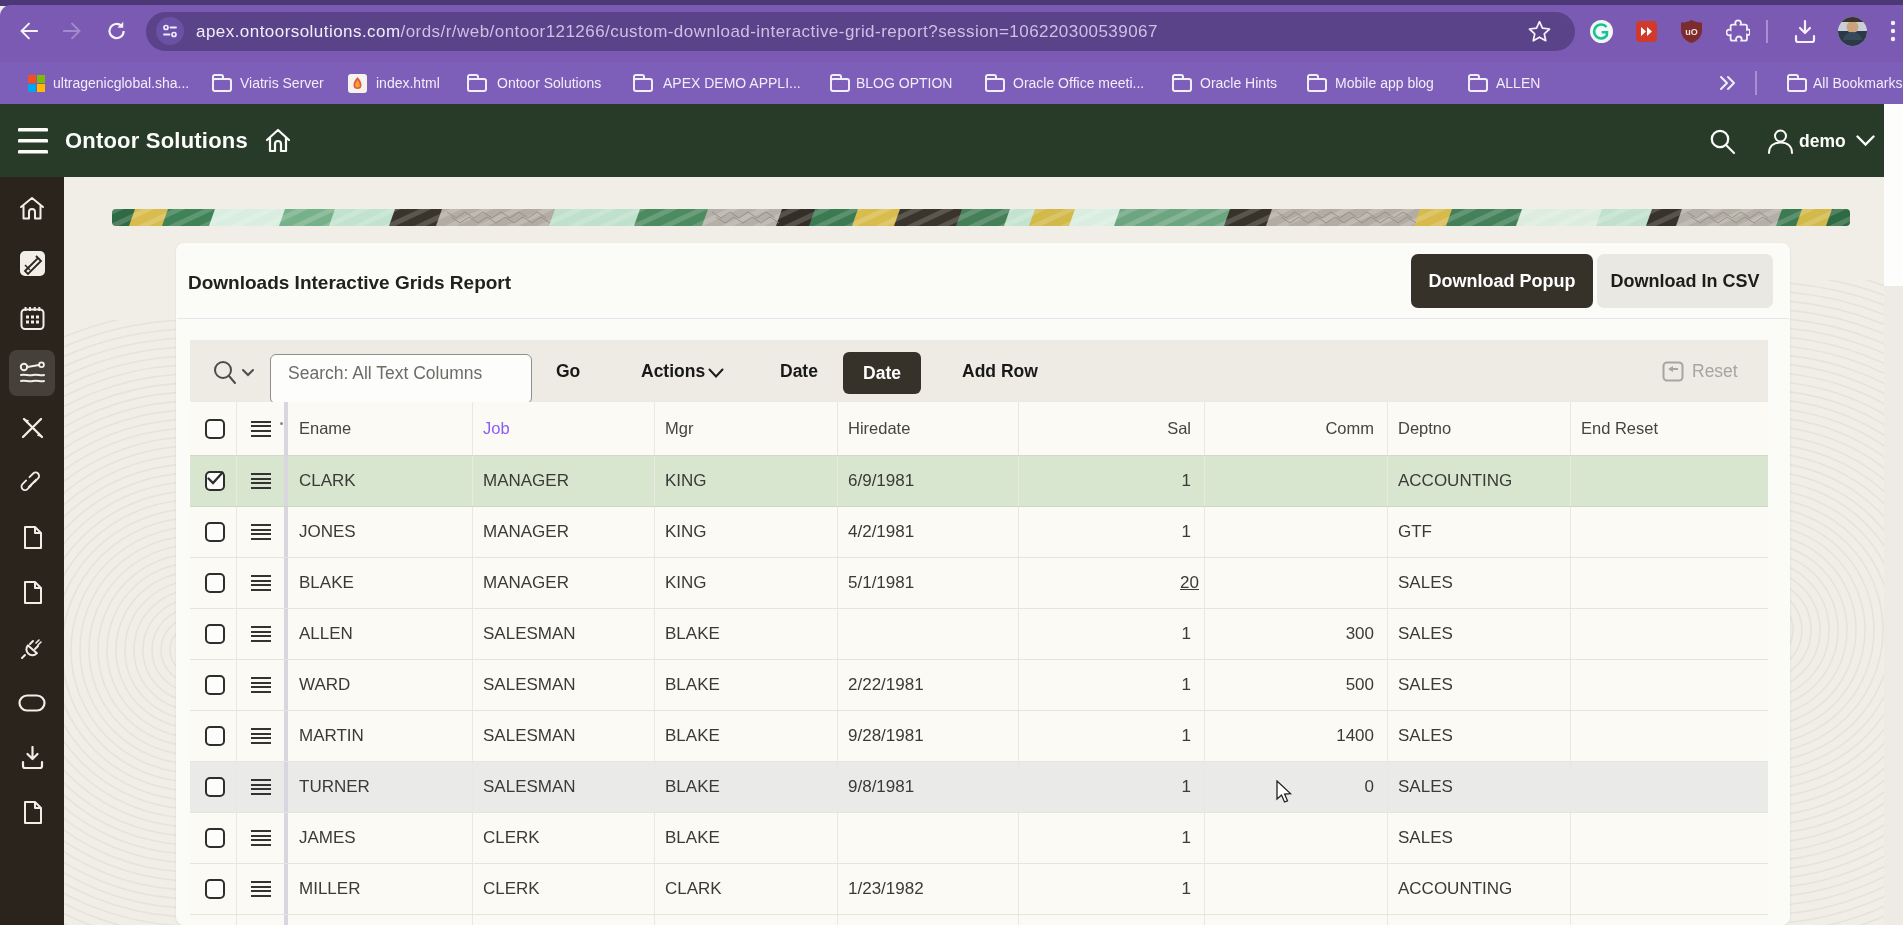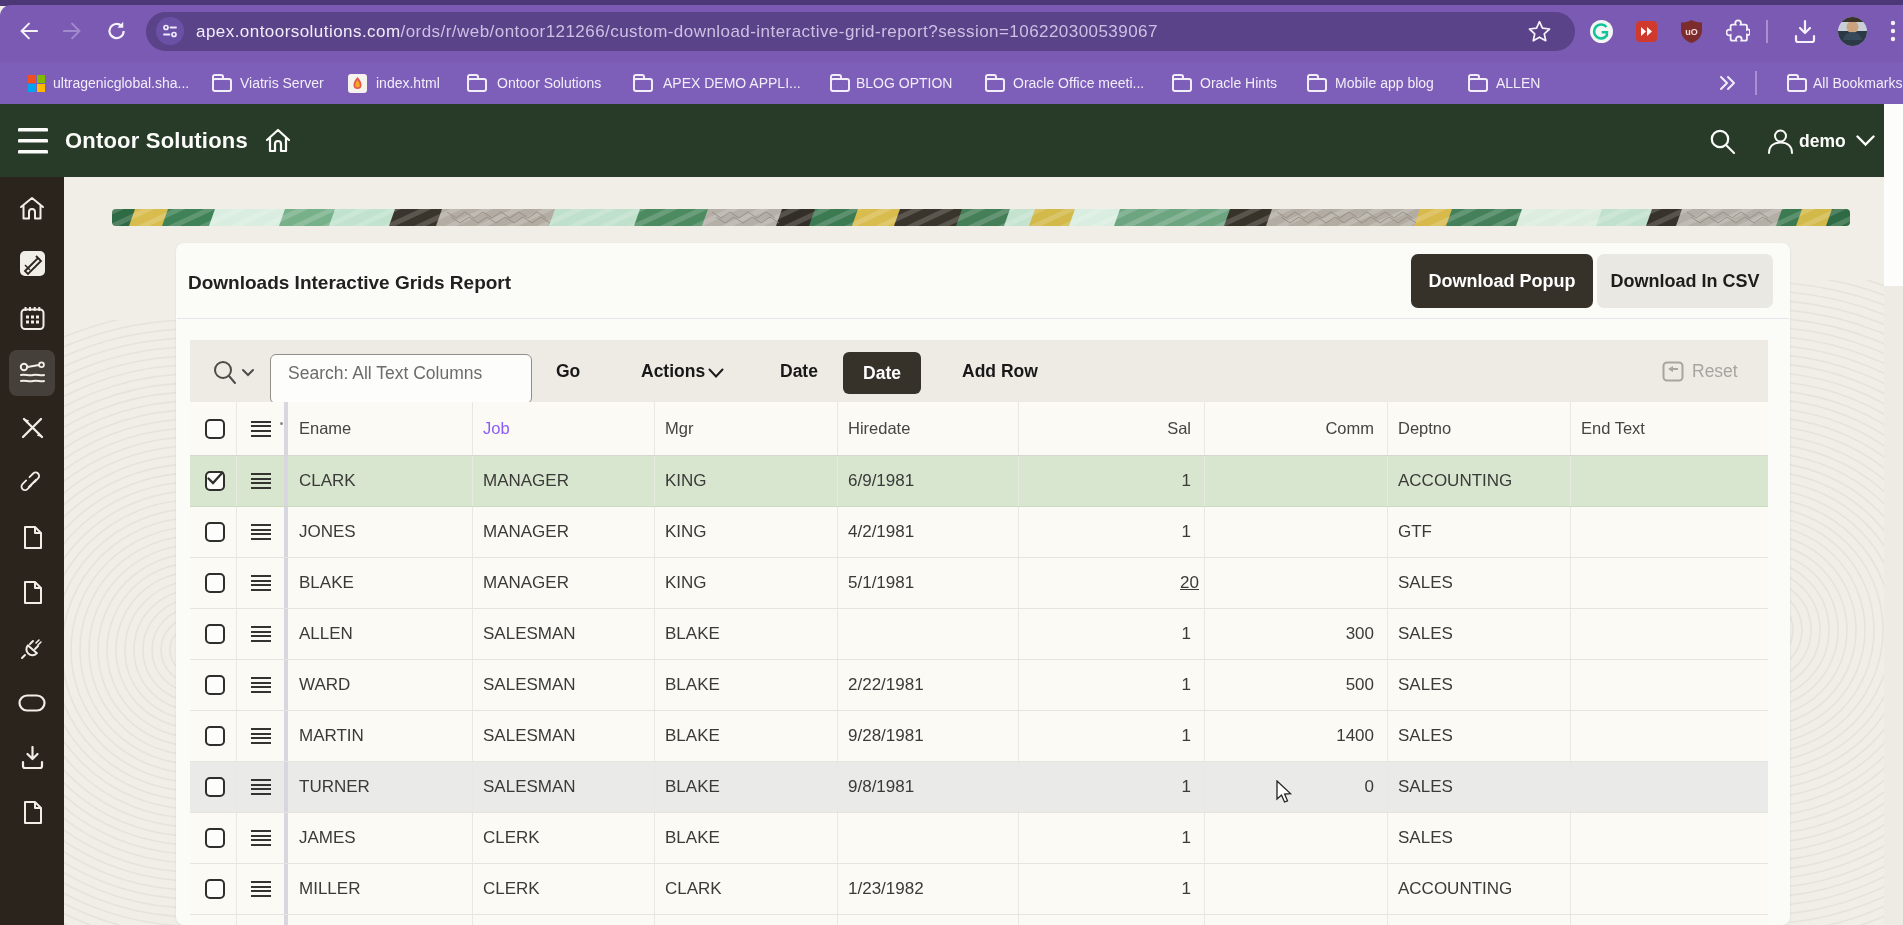--- a/index.html
+++ b/index.html
@@ -443,21 +443,21 @@
       <div style="margin-bottom:0"></div>
     </div>
     <div style="position:absolute;left:90px;top:20px;width:3px;height:3px;border-radius:50%;background:#8a8a88"></div>
     <div class="cell cl" style="left:98px;width:184px;color:#454543;font-size:16.5px;">Ename</div>
     <div class="cell cl" style="left:282px;width:182px;color:#8b5cf6;font-size:16.5px;">Job</div>
     <div class="cell cl" style="left:464px;width:183px;color:#454543;font-size:16.5px;">Mgr</div>
     <div class="cell cl" style="left:647px;width:181px;color:#454543;font-size:16.5px;">Hiredate</div>
     <div class="cell cr" style="left:828px;width:186px;color:#454543;font-size:16.5px;">Sal</div>
     <div class="cell cr" style="left:1014px;width:183px;color:#454543;font-size:16.5px;">Comm</div>
     <div class="cell cl" style="left:1197px;width:183px;color:#454543;font-size:16.5px;">Deptno</div>
-    <div class="cell cl" style="left:1380px;width:198px;color:#454543;font-size:16.5px;">End Text</div>
+    <div class="cell cl" style="left:1380px;width:198px;color:#454543;font-size:16.5px;">End Reset</div>
   </div>
 <div class="grow" style="top:456px;background:#d8e6cf;border-bottom:1px solid #c9dabf;">
     <div class="vline" style="left:46px"></div>
     <div class="vline" style="left:282px"></div>
     <div class="vline" style="left:464px"></div>
     <div class="vline" style="left:647px"></div>
     <div class="vline" style="left:828px"></div>
     <div class="vline" style="left:1014px"></div>
     <div class="vline" style="left:1197px"></div>
     <div class="vline" style="left:1380px"></div>

